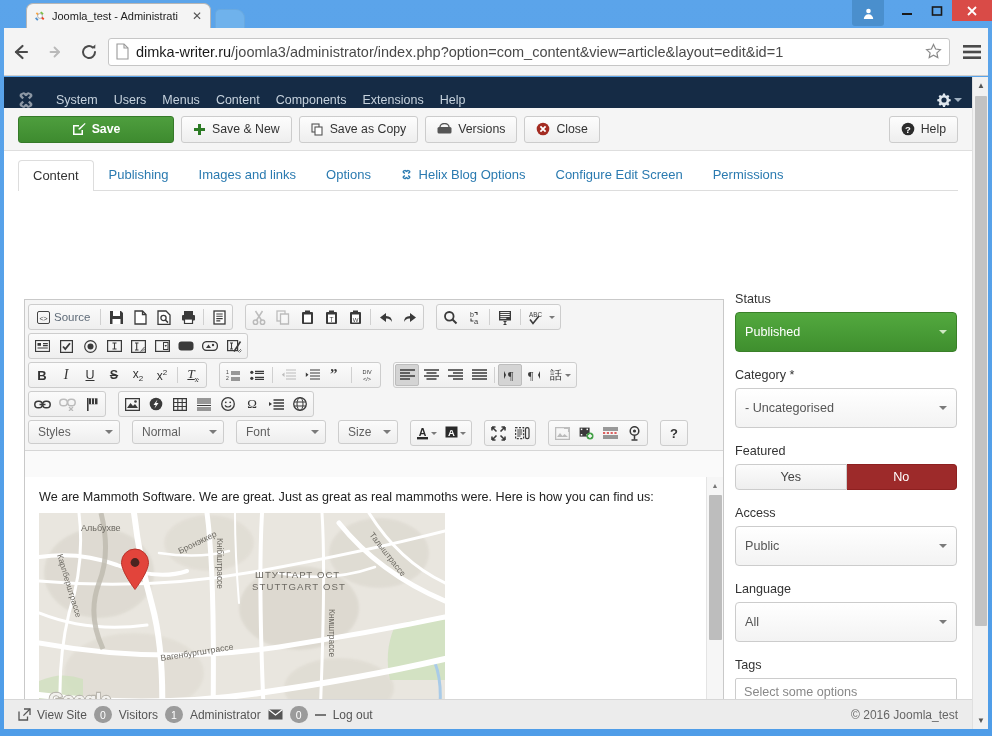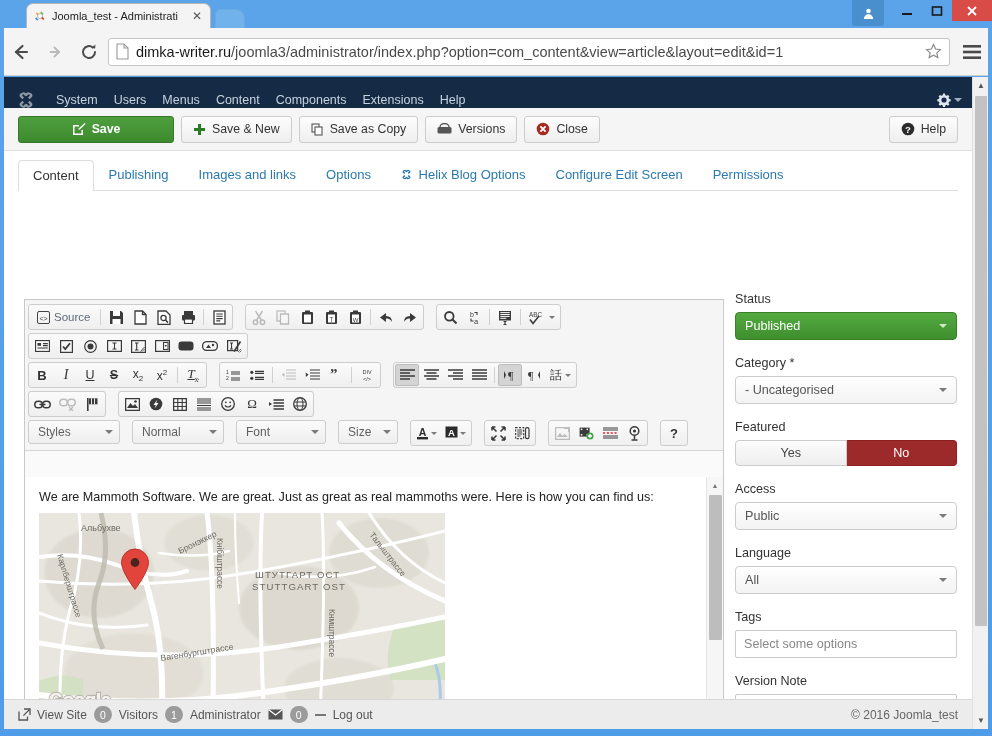--- a/index.html
+++ b/index.html
@@ -124,21 +124,21 @@
   #map { position:relative; width:406px; height:205px; margin-top:7px; overflow:hidden; background:#e8e5dd; }
   #cke-vscroll { position:absolute; right:0; top:0; width:17px; bottom:0; background:#f6f6f6; border-left:1px solid #e4e4e4;}
   #cke-vscroll .arrow { height:16px; display:flex; align-items:center; justify-content:center; font-size:7px; color:#777; }
   #cke-vthumb { position:absolute; left:2px; top:18px; width:13px; height:145px; background:#bdbdbd; border-radius:1px;}
 
   
   #side { position:absolute; left:731px; top:215px; width:222px; }
   .fld { margin-bottom:16px; }
   .flabel { font-size:12.6px; color:#333; margin-bottom:6px; }
   .fselect {
-    height:28px; border-radius:4px; display:flex; align-items:center;
+    height:40px; border-radius:4px; display:flex; align-items:center;
     justify-content:space-between; padding:0 9px; font-size:12.6px; cursor:pointer;text-align:center;
   }
   .fselect.normal { background:linear-gradient(#ffffff,#f3f3f3); border:1px solid #cccccc; color:#555; }
   .fselect.green { background:linear-gradient(#53a93f,#3f8f2e); border:1px solid #3a8029; color:#fff; }
   .btngroup { display:flex; }
   .btngroup div { flex:1; height:26px; display:flex; align-items:center; justify-content:center; font-size:12.6px; cursor:pointer; }
   .btngroup .off { background:linear-gradient(#fcfcfc,#eeeeee); border:1px solid #cccccc; border-radius:4px 0 0 4px; color:#444; }
   .btngroup .on { background:#9d2a2a; border:1px solid #8d2020; border-left:none; border-radius:0 4px 4px 0; color:#fff; }
   .finput {
     height:28px; border:1px solid #cccccc; background:#fff; border-radius:2px;

